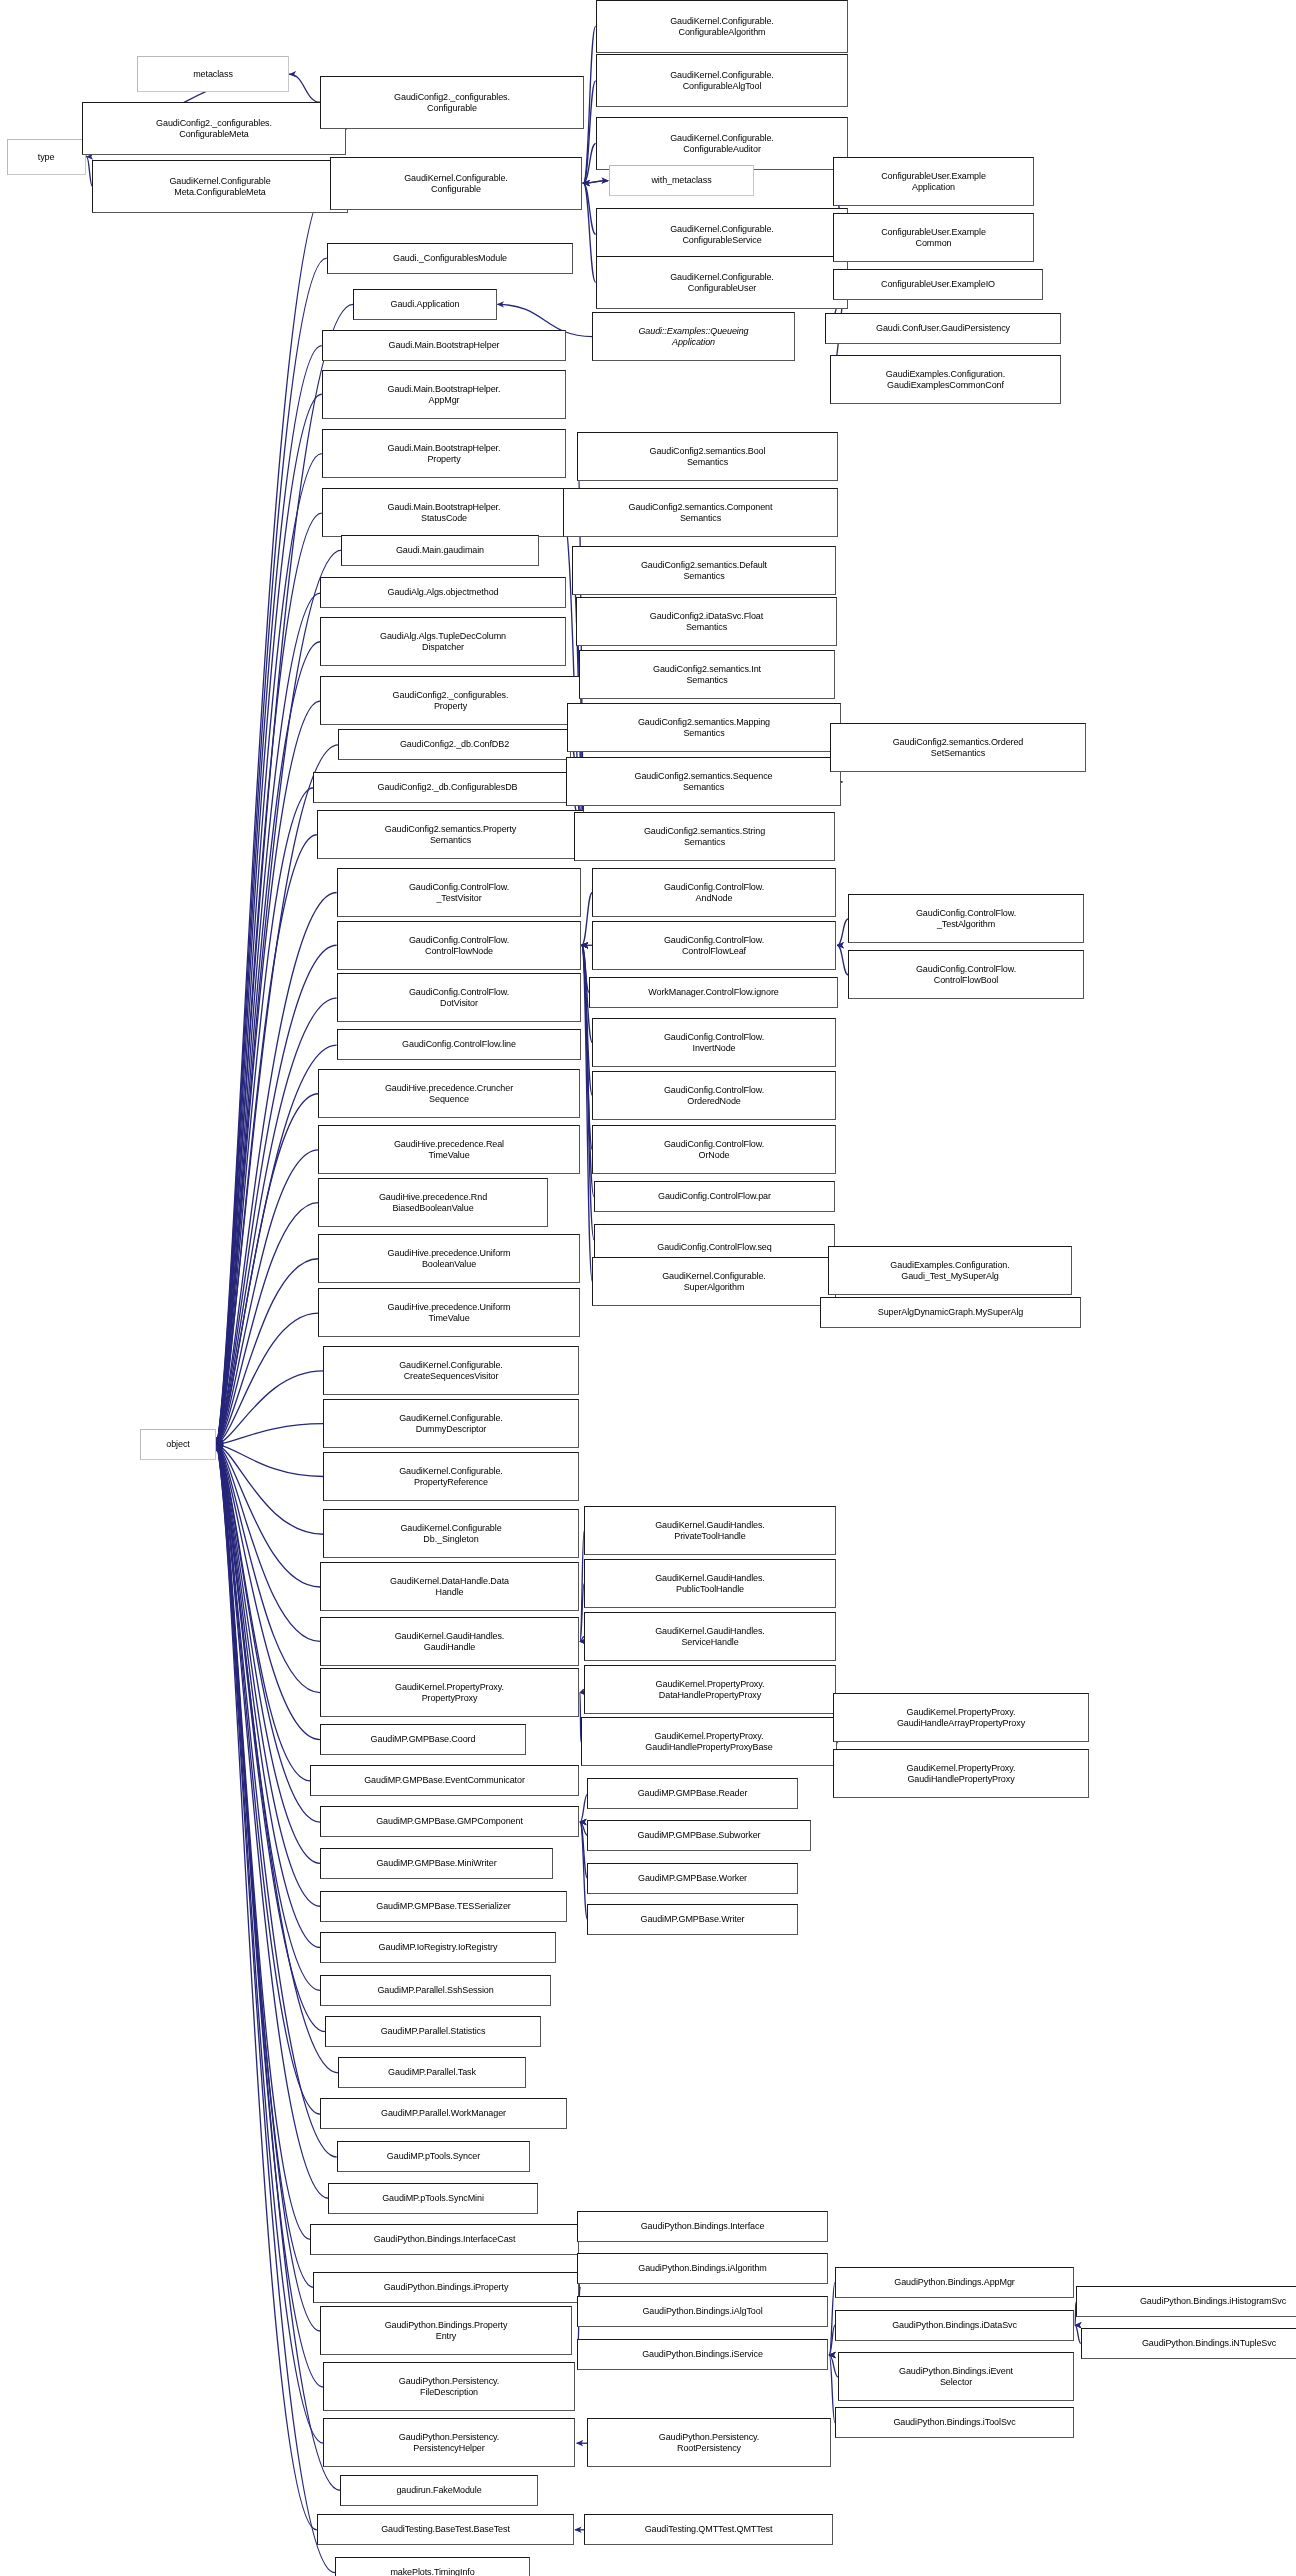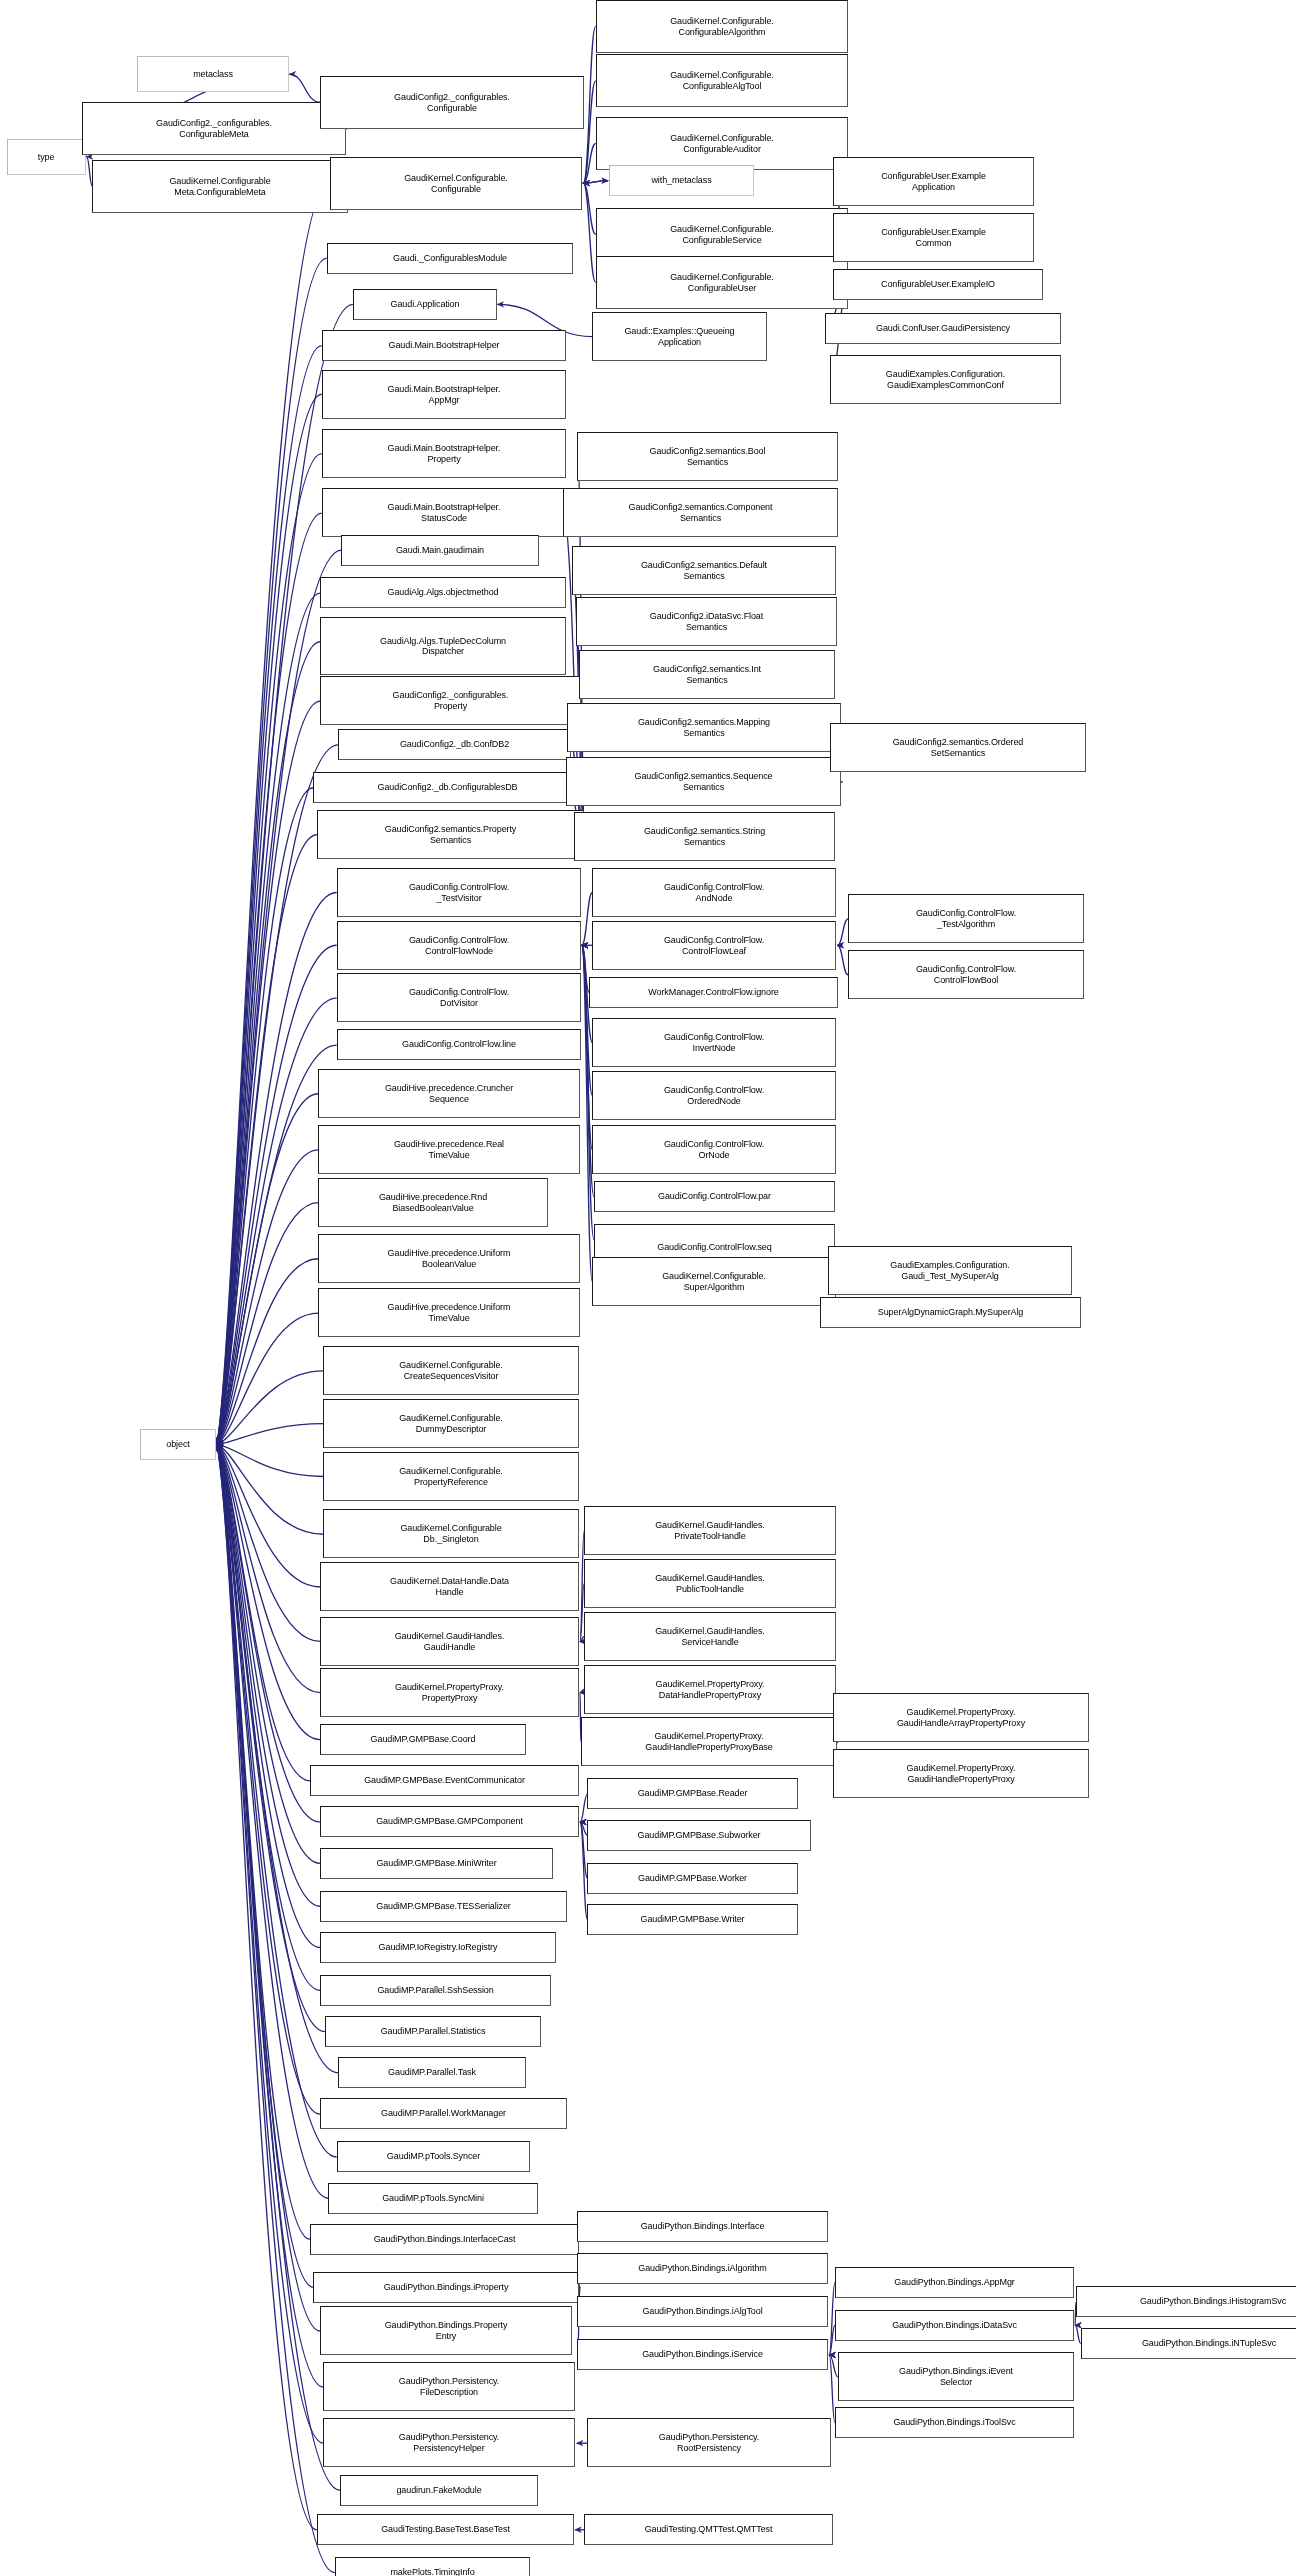--- a/index.html
+++ b/index.html
@@ -192,32 +192,32 @@
     <div class="node" style="left: 833px; top: 157px; width: 201px; height: 49px;">ConfigurableUser.Example
 Application</div>
     <div class="node" style="left: 833px; top: 213px; width: 201px; height: 49px;">ConfigurableUser.Example
 Common</div>
     <div class="node" style="left: 833px; top: 269px; width: 210px; height: 31px;">ConfigurableUser.ExampleIO</div>
     <div class="node" style="left: 825px; top: 313px; width: 236px; height: 31px;">Gaudi.ConfUser.GaudiPersistency</div>
     <div class="node" style="left: 830px; top: 355px; width: 231px; height: 49px;">GaudiExamples.Configuration.
 GaudiExamplesCommonConf</div>
     <div class="node" style="left: 327px; top: 243px; width: 246px; height: 31px;">Gaudi._ConfigurablesModule</div>
     <div class="node" style="left: 353px; top: 289px; width: 144px; height: 31px;">Gaudi.Application</div>
-    <div class="node" style="left: 592px; top: 312px; width: 175px; height: 49px;">Gaudi::Examples::Queueing
+    <div class="node" style="left: 592px; top: 312px; width: 203px; height: 49px; font-style: italic;">Gaudi::Examples::Queueing
 Application</div>
     <div class="node" style="left: 322px; top: 330px; width: 244px; height: 31px;">Gaudi.Main.BootstrapHelper</div>
     <div class="node" style="left: 322px; top: 370px; width: 244px; height: 49px;">Gaudi.Main.BootstrapHelper.
 AppMgr</div>
     <div class="node" style="left: 322px; top: 429px; width: 244px; height: 49px;">Gaudi.Main.BootstrapHelper.
 Property</div>
     <div class="node" style="left: 322px; top: 488px; width: 244px; height: 49px;">Gaudi.Main.BootstrapHelper.
 StatusCode</div>
     <div class="node" style="left: 341px; top: 535px; width: 198px; height: 31px;">Gaudi.Main.gaudimain</div>
     <div class="node" style="left: 320px; top: 577px; width: 246px; height: 31px;">GaudiAlg.Algs.objectmethod</div>
-    <div class="node" style="left: 320px; top: 617px; width: 246px; height: 58px;">GaudiAlg.Algs.TupleDecColumn
+    <div class="node" style="left: 320px; top: 617px; width: 246px; height: 49px;">GaudiAlg.Algs.TupleDecColumn
 Dispatcher</div>
     <div class="node" style="left: 320px; top: 676px; width: 261px; height: 49px;">GaudiConfig2._configurables.
 Property</div>
     <div class="node" style="left: 338px; top: 729px; width: 233px; height: 31px;">GaudiConfig2._db.ConfDB2</div>
     <div class="node" style="left: 313px; top: 772px; width: 269px; height: 31px;">GaudiConfig2._db.ConfigurablesDB</div>
     <div class="node" style="left: 317px; top: 810px; width: 267px; height: 49px;">GaudiConfig2.semantics.Property
 Semantics</div>
     <div class="node" style="left: 577px; top: 432px; width: 261px; height: 49px;">GaudiConfig2.semantics.Bool
 Semantics</div>
     <div class="node" style="left: 563px; top: 488px; width: 275px; height: 49px;">GaudiConfig2.semantics.Component

